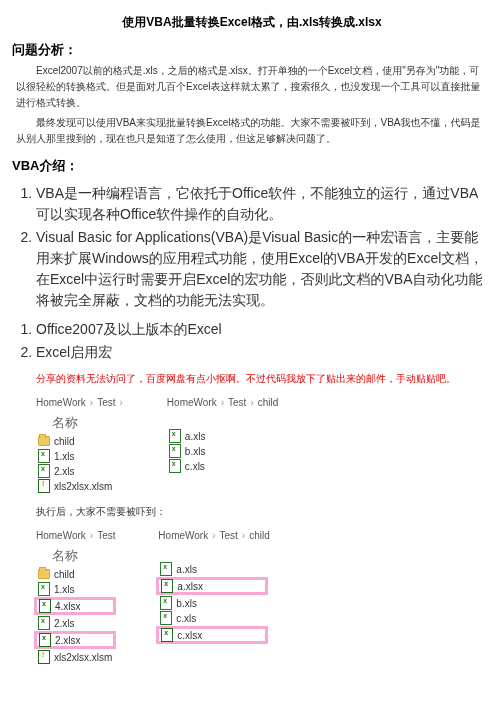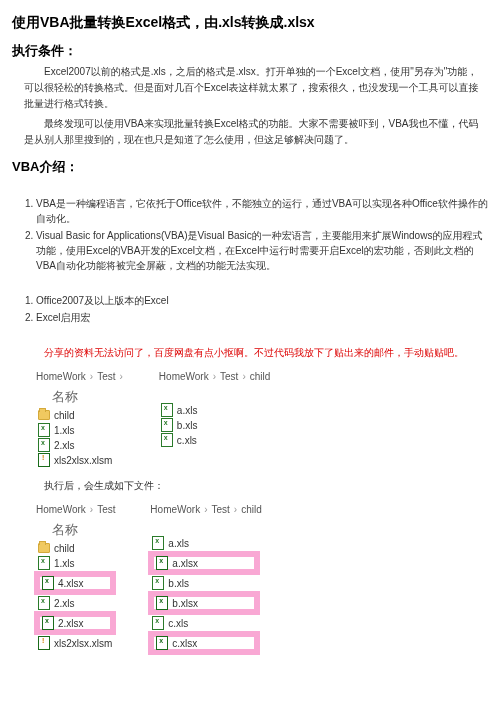--- a/index.html
+++ b/index.html
@@ -1,51 +1,51 @@
 <!DOCTYPE html>
 <html><head>
 <meta charset="utf-8">
 <style>
 body{margin:0;padding:0;font-family:"Microsoft YaHei",Arial,sans-serif;font-size:12px;color:#333;background:#fff;width:504px}
 .container{padding:8px 12px}
-h1{font-size:14px;font-weight:bold;text-align:left;margin:6px 0 10px;color:#000}
+h1{font-size:12px;font-weight:bold;text-align:center;margin:6px 0 10px;color:#000}
 h2{font-size:13px;font-weight:bold;margin:10px 0 4px;color:#000}
-p{font-size:10px;line-height:1.6;margin:4px 12px;color:#333}
+p{font-size:10px;line-height:1.6;margin:4px 4px;color:#333}
 .indent{text-indent:2em}
 .red{color:#d00}
 .orange{color:#e67e22}
 .blue{color:#06c}
-ol{font-size:10px;padding-left:24px;margin:20px 0}
+ol{font-size:14px;padding-left:24px;margin:8px 0}
 ol li{margin:2px 0;line-height:1.5}
 .cluster{margin:6px 0 10px 20px}
 .breadcrumb{font-size:10px;color:#555;margin:4px 0 6px 4px}
 .bc-sep{margin:0 4px;color:#999}
-.pane-row{display:flex;gap:28px;align-items:flex-start}
+.pane-row{display:flex;gap:36px;align-items:flex-start}
 .pane{border:0;padding:0}
 .group-label{font-size:13px;color:#666;margin:4px 0 2px 20px}
 .item{display:flex;align-items:center;font-size:10px;padding:1px 4px;margin:1px 2px}
 .item .ico{width:12px;height:12px;margin-right:4px;display:inline-flex;align-items:center;justify-content:center}
 .folder-ico{background:#f0c960;border:1px solid #d4a93a;border-radius:1px;width:11px;height:8px;position:relative}
 .folder-ico:before{content:"";position:absolute;top:-3px;left:0;width:5px;height:3px;background:#f0c960;border:1px solid #d4a93a;border-bottom:none;border-radius:1px 1px 0 0}
 .xls-ico{width:11px;height:12px;background:#fff;border:1px solid #2a7a2a;position:relative}
 .xls-ico:after{content:"x";font-size:7px;color:#2a7a2a;position:absolute;left:2px;top:0;font-weight:bold}
 .xlsx-ico{width:11px;height:12px;background:#fff;border:1px solid #1a6b1a;position:relative}
 .xlsx-ico:after{content:"x";font-size:7px;color:#1a6b1a;position:absolute;left:2px;top:0;font-weight:bold}
 .xlsm-ico{width:11px;height:12px;background:#fff;border:1px solid #1a6b1a;position:relative}
 .xlsm-ico:after{content:"!";font-size:7px;color:#d08000;position:absolute;left:3px;top:0;font-weight:bold}
-.hl{border:6px solid #f9a8d4;padding:0 2px}
+.hl{border:3px solid #f9a8d4;padding:0 2px}
 .small{font-size:10px}
 </style>
 </head>
 <body>
 
 <div class="container">
 <h1>使用VBA批量转换Excel格式，由.xls转换成.xlsx</h1>
 
-<h2>执行条件：</h2>
+<h2>问题分析：</h2>
 <p class="indent small">Excel2007以前的格式是.xls，之后的格式是.xlsx。打开单独的一个Excel文档，使用"另存为"功能，可以很轻松的转换格式。但是面对几百个Excel表这样就太累了，搜索很久，也没发现一个工具可以直接批量进行格式转换。</p>
 <p class="indent small">最终发现可以使用VBA来实现批量转换Excel格式的功能。大家不需要被吓到，VBA我也不懂，代码是从别人那里搜到的，现在也只是知道了怎么使用，但这足够解决问题了。</p>
 
 <h2>VBA介绍：</h2>
 <ol>
 <li>VBA是一种编程语言，它依托于Office软件，不能独立的运行，通过VBA可以实现各种Office软件操作的自动化。</li>
 <li>Visual Basic for Applications(VBA)是Visual Basic的一种宏语言，主要能用来扩展Windows的应用程式功能，使用Excel的VBA开发的Excel文档，在Excel中运行时需要开启Excel的宏功能，否则此文档的VBA自动化功能将被完全屏蔽，文档的功能无法实现。</li>
 </ol>
 
 <ol>
@@ -101,21 +101,21 @@
         </div>
   <div class="item">
           <span class="ico">
             <span class="xls-ico"></span>
           </span>
           <span>c.xls</span>
         </div>
  </div>
 </div>
 
-<p class="indent small">执行后，会生成如下文件：</p>
+<p class="indent small">执行后，大家不需要被吓到：</p>
 
 <div class="cluster pane-row">
  <div class="pane">
   <div class="breadcrumb"><span>HomeWork</span><span class="bc-sep">›</span><span>Test</span></div>
   <div class="group-label">名称</div>
   <div class="item">
           <span class="ico">
             <span class="folder-ico"></span>
           </span>
           <span>child</span>
@@ -165,26 +165,20 @@
             <span class="xlsx-ico"></span>
           </span>
           <span>a.xlsx</span>
         </div>
   <div class="item">
           <span class="ico">
             <span class="xls-ico"></span>
           </span>
           <span>b.xls</span>
         </div>
-  <div class="item hl">
-          <span class="ico">
-            <span class="xlsx-ico"></span>
-          </span>
-          <span>b.xlsx</span>
-        </div>
   <div class="item">
           <span class="ico">
             <span class="xls-ico"></span>
           </span>
           <span>c.xls</span>
         </div>
   <div class="item hl">
           <span class="ico">
             <span class="xlsx-ico"></span>
           </span>

